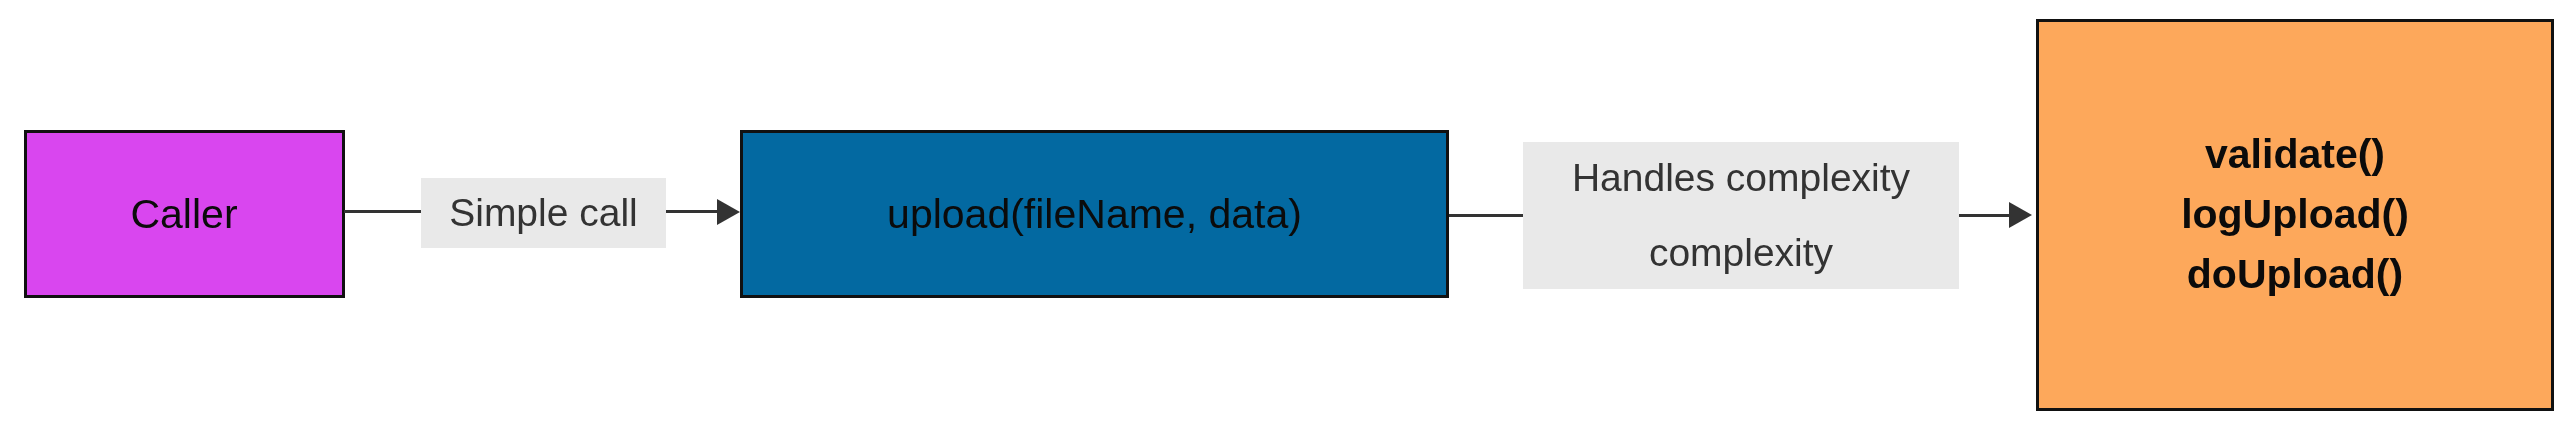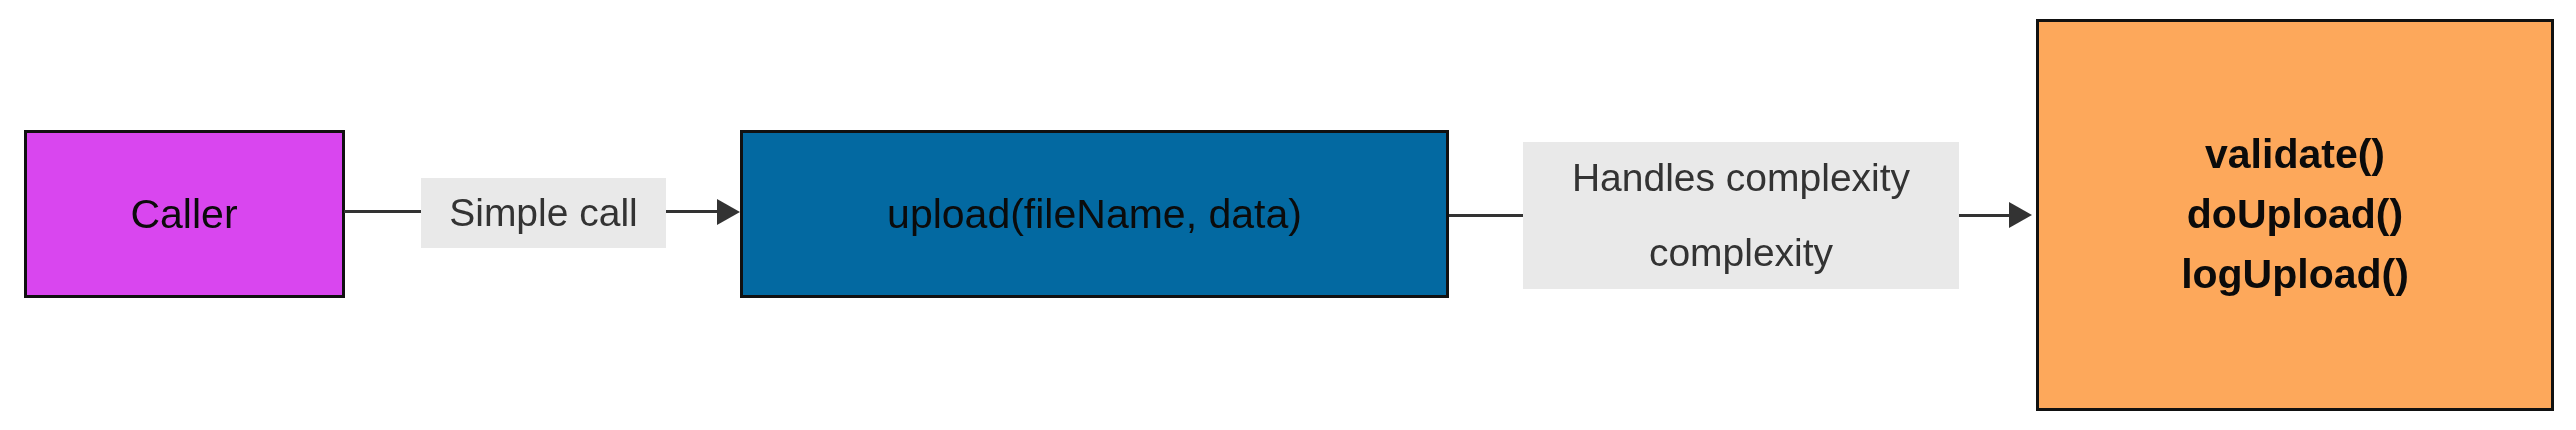--- a/index.html
+++ b/index.html
@@ -169,18 +169,18 @@
 
   <div class="edge-line" id="edge2-line"></div>
   <div class="arrow-head" id="edge2-arrow"></div>
   <div class="edge-label" id="edge2-label">
     <span class="label-line">Handles complexity</span>
     <span class="label-line">complexity</span>
   </div>
 
   <div class="node" id="node-internals">
     <span class="method-line">validate()</span>
+    <span class="method-line">logUpload()</span>
     <span class="method-line">doUpload()</span>
-    <span class="method-line">logUpload()</span>
   </div>
 
 </div>
 
 
 </body></html>

